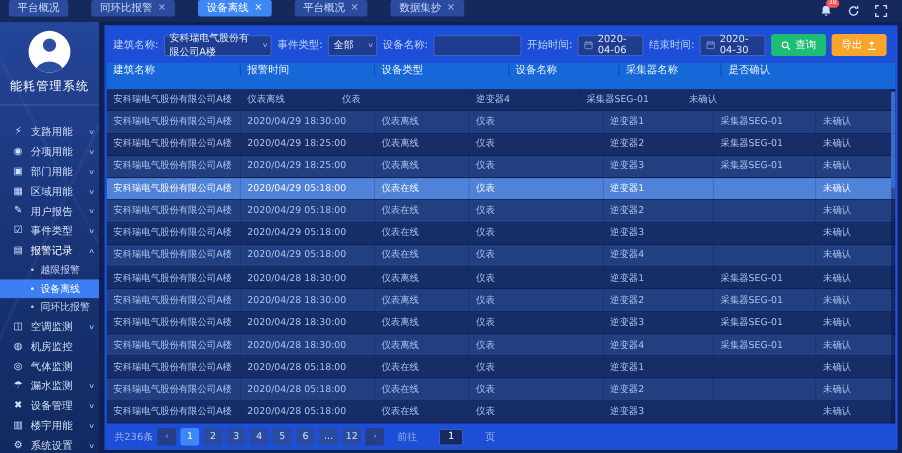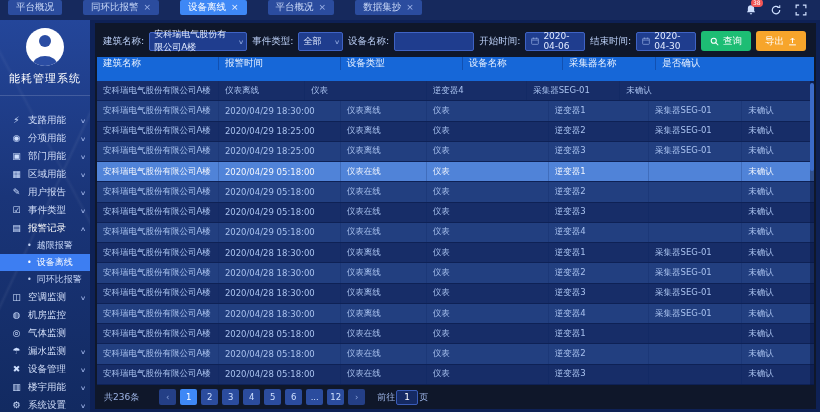--- a/index.html
+++ b/index.html
@@ -37,21 +37,21 @@
   .m-item .m-icon{width:11px;font-size:9px;color:#cfe0ff;margin-right:6px;text-align:center;flex:none}
   .m-item .caret{margin-left:auto;font-size:6px;color:#9fb4e8;transform:scaleX(1.4)}
   .m-item.active-parent{color:#fff}
   .m-sub{height:17px;display:flex;align-items:center;padding-left:27px;font-size:9px;color:#c2d2f5;cursor:pointer;white-space:nowrap}
   .m-sub .dot{font-size:8px;margin-right:5px;color:#c2d2f5}
   .m-sub.active{background:#3d7ef2;color:#fff}
   .m-sub.active .dot{color:#fff}
 
   
   .main{position:absolute;left:90px;top:20px;right:0;bottom:0;background:#0e2155;padding:3px 4px 3px 5px}
-  .panel{height:100%;background:#0f172a;display:flex;flex-direction:column;padding-top:2px}
+  .panel{height:100%;background:#1d4ed8;display:flex;flex-direction:column;padding-top:2px}
 
   .filters{height:32px;display:flex;align-items:center;gap:5px;padding:0 8px;flex:none}
   .f-label{font-size:9.5px;color:#bcd0f7;white-space:nowrap}
   .select,.date,.input-device{height:19px;background:#1f3d8e;border:1px solid #3f63c4;border-radius:2px;font-size:9px;color:#e2ebff}
   .select{display:flex;align-items:center;padding:0 4px;cursor:pointer}
   .select .sel-caret{margin-left:auto;font-size:6px;color:#8ea6dd;padding-left:4px;transform:scaleX(1.4)}
   .sel-building{width:130px}
   .sel-event{width:57px}
   .input-device{width:80px;padding:0 4px}
   .date{display:flex;align-items:center;gap:4px;padding:0 5px;width:77px;cursor:pointer}
@@ -71,25 +71,25 @@
   .tr.even{background:#223f80}
   .tr.hl{background:#5083d8}
   .td{font-size:8.5px;color:#a9c2ef;padding-left:6px;display:flex;align-items:center;white-space:nowrap;overflow:hidden;border-right:1px solid rgba(9,30,90,.22)}
   .td:last-child{border-right:none}
   .tr.hl .td{color:#f1f6ff}
   .c0{width:17%}.c1{width:17%}.c2{width:12%}.c3{width:17%}.c4{width:14%}.c5{width:13%}.c6{width:10%}
   .vscroll{position:absolute;right:0;top:24px;bottom:0;width:4px;background:rgba(7,18,55,.45)}
   .vthumb{position:absolute;top:2px;left:0;width:4px;height:88px;background:#3b6bc9;border-radius:2px;cursor:pointer}
 
   .pager{height:24px;display:flex;align-items:center;gap:4px;padding:0 9px;font-size:9px;color:#9db4e6;flex:none}
-  .pg-total{margin-right:16px;white-space:nowrap}
+  .pg-total{margin-right:0;white-space:nowrap}
   .pg-box{min-width:17px;height:16px;background:#2b4c9e;border-radius:2px;display:flex;align-items:center;justify-content:center;font-size:8.5px;color:#cfe0ff;padding:0 3px;cursor:pointer}
   .pg-box.active{background:#3e88f6;color:#fff}
   .pg-arrow{background:#243f86;color:#8ba3da}
-  .goto{display:flex;align-items:center;gap:1px;margin-left:8px;white-space:nowrap}
+  .goto{display:flex;align-items:center;gap:20px;margin-left:8px;white-space:nowrap}
   .goto-input{width:22px;height:15px;background:#152a63;border:1px solid #3a5cb8;border-radius:2px;color:#fff;font-size:9px;text-align:center;font-family:inherit}
 </style>
 </head>
 <body>
 
 <div class="topbar">
   <div class="tabstrip">
       <div class="tab">
         <span>平台概况</span>
       </div>

